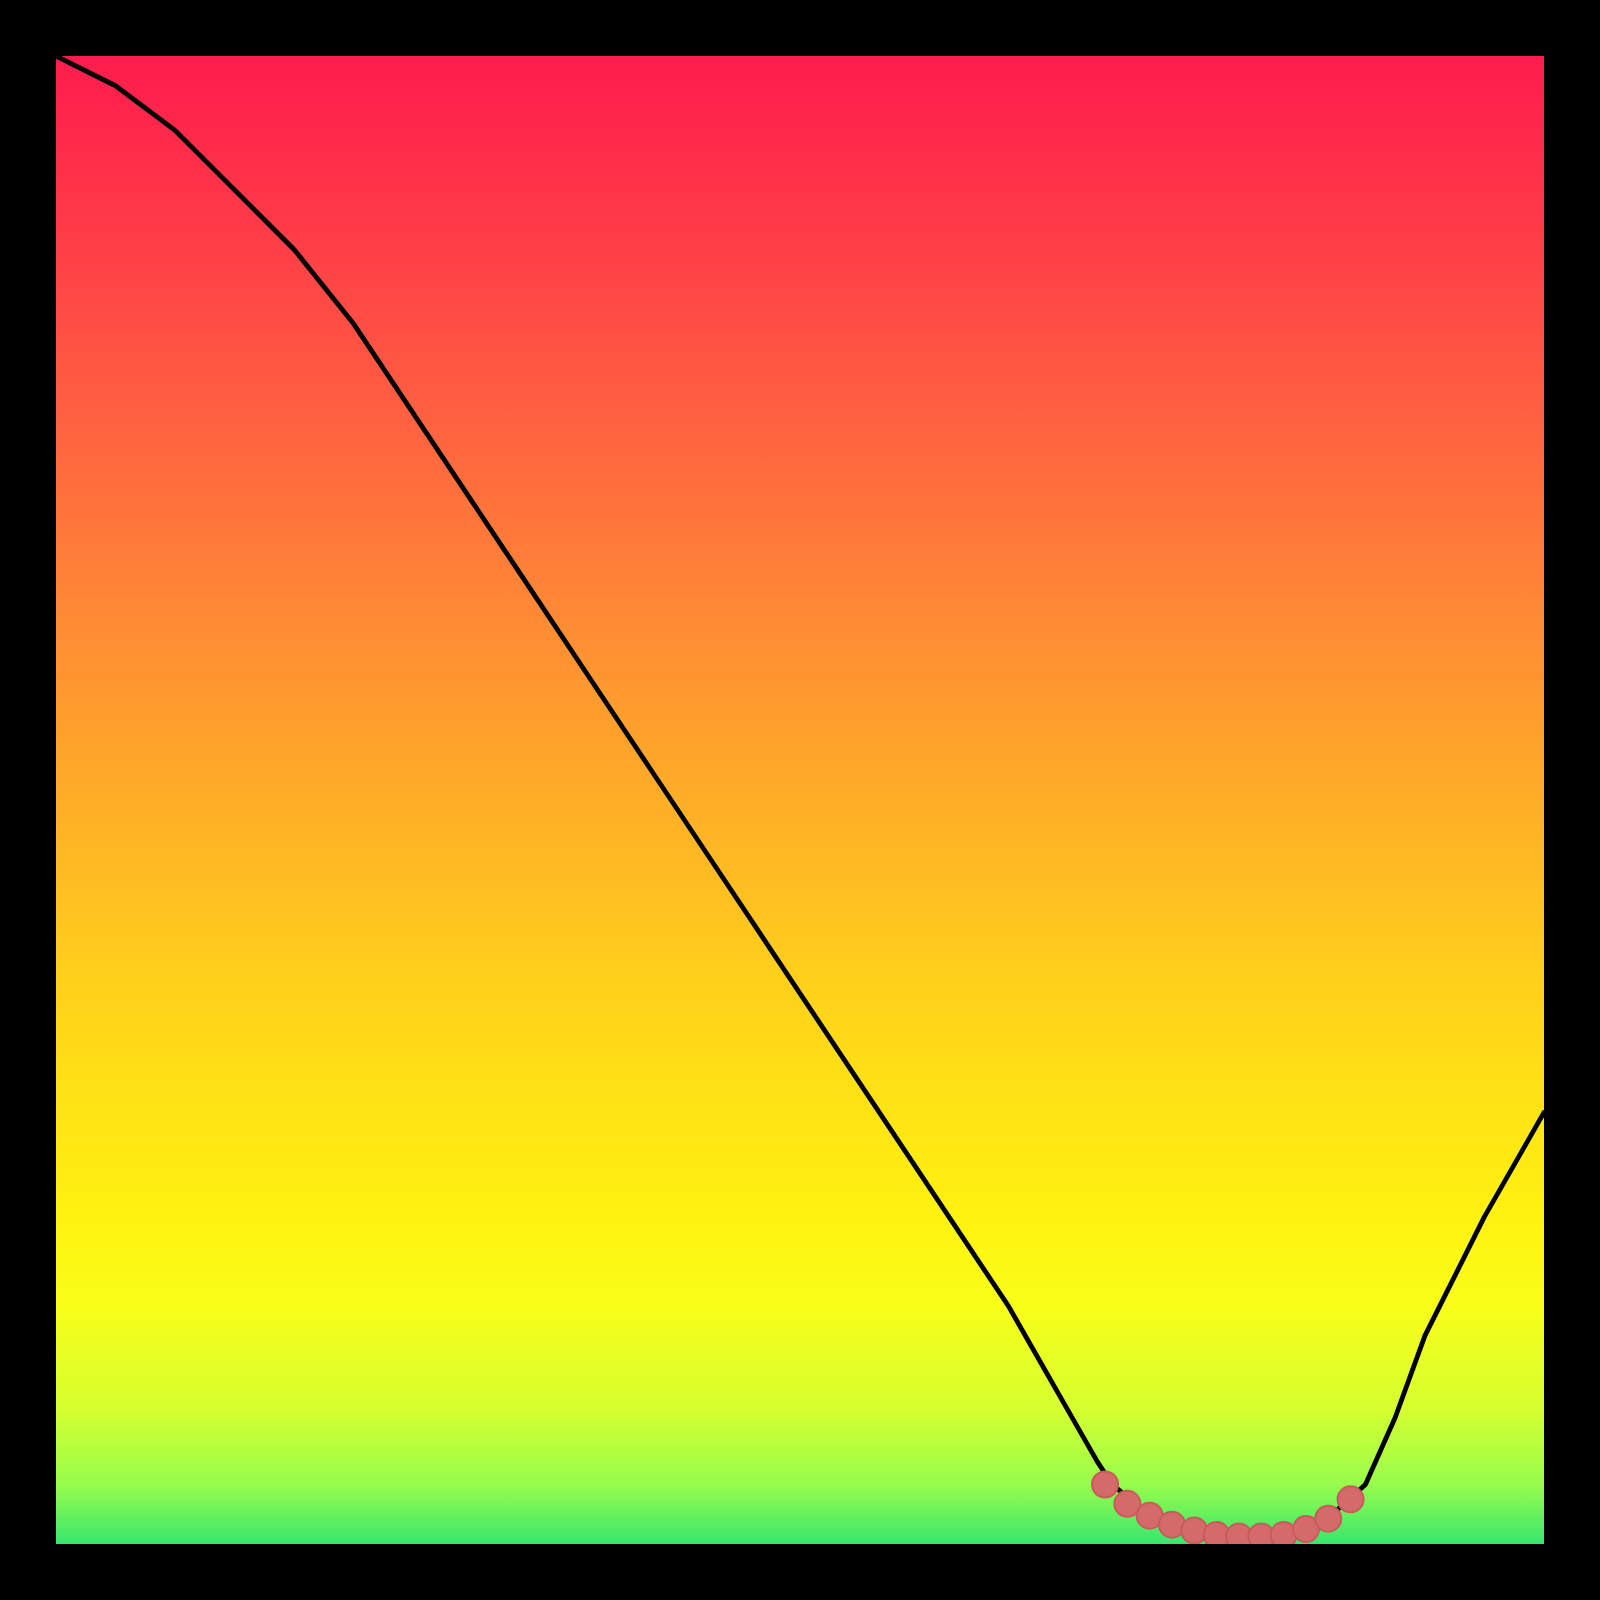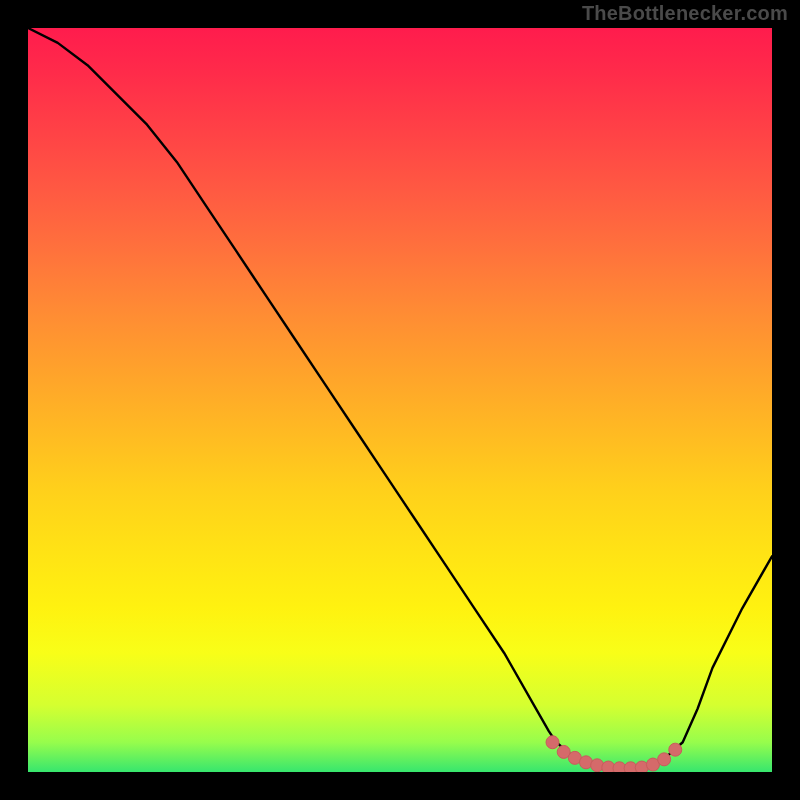--- a/index.html
+++ b/index.html
@@ -67,21 +67,20 @@
     top: 0;
     width: 744px;
     height: 744px;
     z-index: 2;
   }
 </style>
 </head>
 <body>
 
 <div class="outer">
-  <div class="watermark">TheBottlenecker.com</div>
 
   <div class="plot-frame">
     <div class="gradient-bg"></div>
     <svg class="curve-svg" viewBox="0 0 744 744" preserveAspectRatio="none">
       <path id="curve-path" fill="none" stroke="#000000" stroke-width="2.4" stroke-linejoin="round" stroke-linecap="round" d="M0.00 0.00 L29.76 14.88 L59.52 37.20 L89.28 66.96 L119.04 96.72 L148.80 133.92 L178.56 178.56 L208.32 223.20 L238.08 267.84 L267.84 312.48 L297.60 357.12 L327.36 401.76 L357.12 446.40 L386.88 491.04 L416.64 535.68 L446.40 580.32 L476.16 624.96 L505.92 677.04 L520.80 703.08 L528.24 714.24 L543.12 726.89 L558.00 734.33 L572.88 738.05 L587.76 740.28 L602.64 740.28 L617.52 738.79 L632.40 733.58 L639.84 727.63 L654.72 714.24 L669.60 680.76 L684.48 639.84 L714.24 580.32 L744.00 528.24"></path>
       <g id="marker-group">
           <circle cx="524.52" cy="714.24" r="6.5" fill="#d56a6a" stroke="#c85c5c" stroke-width="1"></circle>
           <circle cx="535.68" cy="723.91" r="6.5" fill="#d56a6a" stroke="#c85c5c" stroke-width="1"></circle>
           <circle cx="546.84" cy="729.86" r="6.5" fill="#d56a6a" stroke="#c85c5c" stroke-width="1"></circle>
           <circle cx="558.00" cy="734.33" r="6.5" fill="#d56a6a" stroke="#c85c5c" stroke-width="1"></circle>

